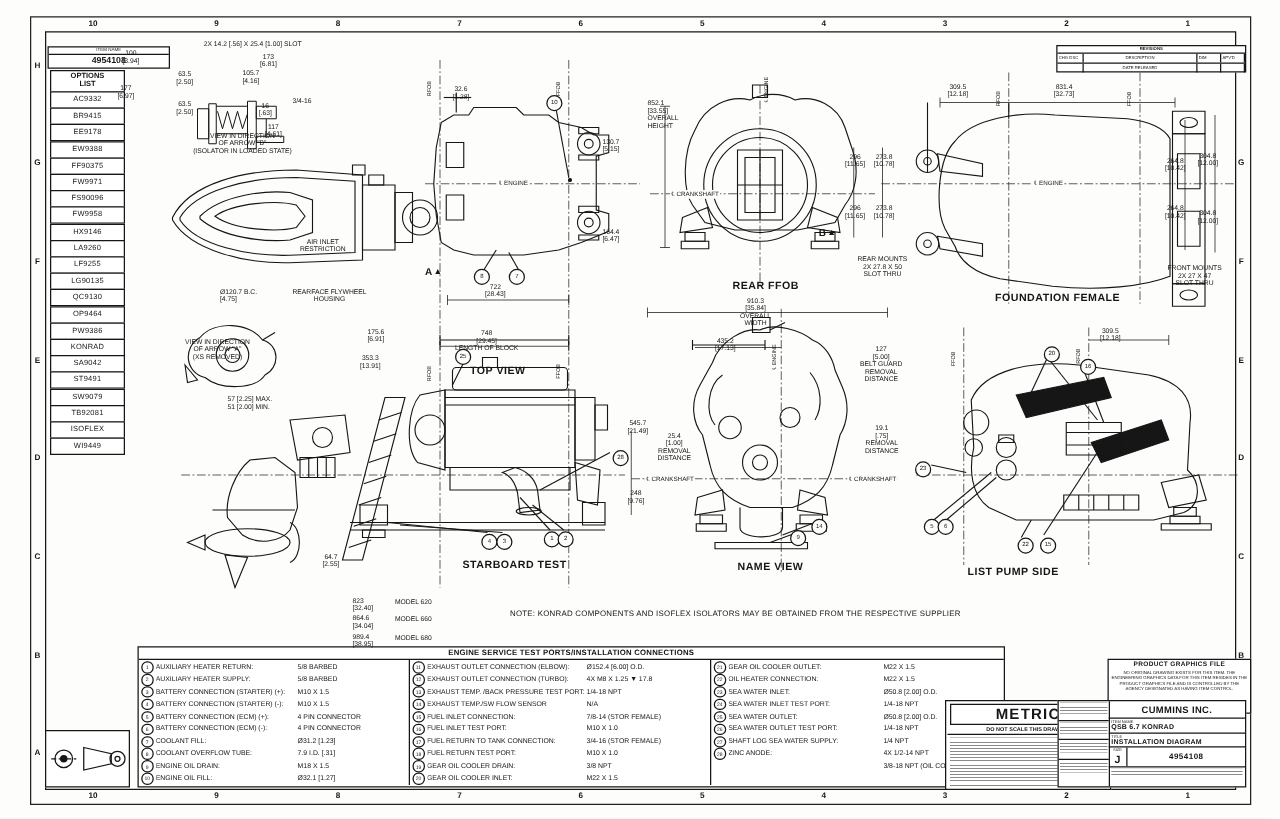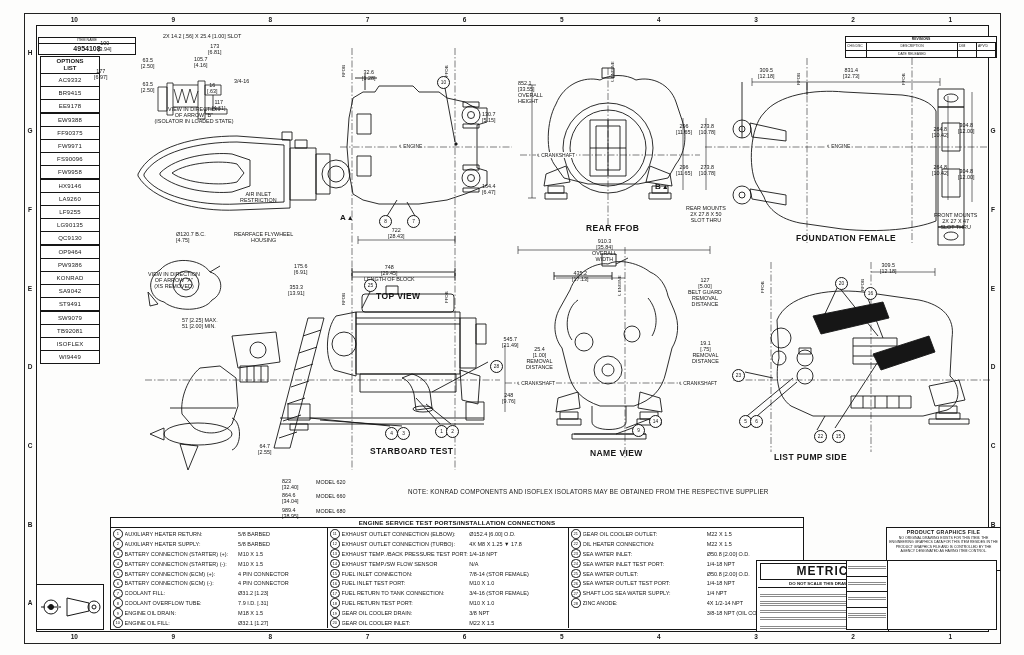--- a/index.html
+++ b/index.html
@@ -820,15 +820,34 @@
       <div class="tolcell">
           <div class="microlines" style="height:9px;"></div>
         </div>
       <div class="tolcell">
           <div class="microlines" style="height:9px;"></div>
         </div>
       <div class="tolcell" style="border-bottom:none;">
           <div class="microlines" style="height:9px;"></div>
         </div>
     </div>
+    <div class="main">
+      <div class="company">CUMMINS INC.</div>
+      <div class="tb-row">
+        <div class="tb-lbl">ITEM NAME</div>
+        <div class="tb-val">QSB 6.7 KONRAD</div>
+      </div>
+      <div class="tb-row">
+        <div class="tb-lbl">TITLE</div>
+        <div class="tb-val">INSTALLATION DIAGRAM</div>
+      </div>
+      <div class="numrow">
+        <div class="szbox">
+          <div class="tb-lbl">SIZE</div>
+          <div class="z">J</div>
+        </div>
+        <div class="dwg">4954108</div>
+      </div>
+      <div class="footrow microlines"></div>
+    </div>
   </div>
 
 </div>
 
 </body></html>

